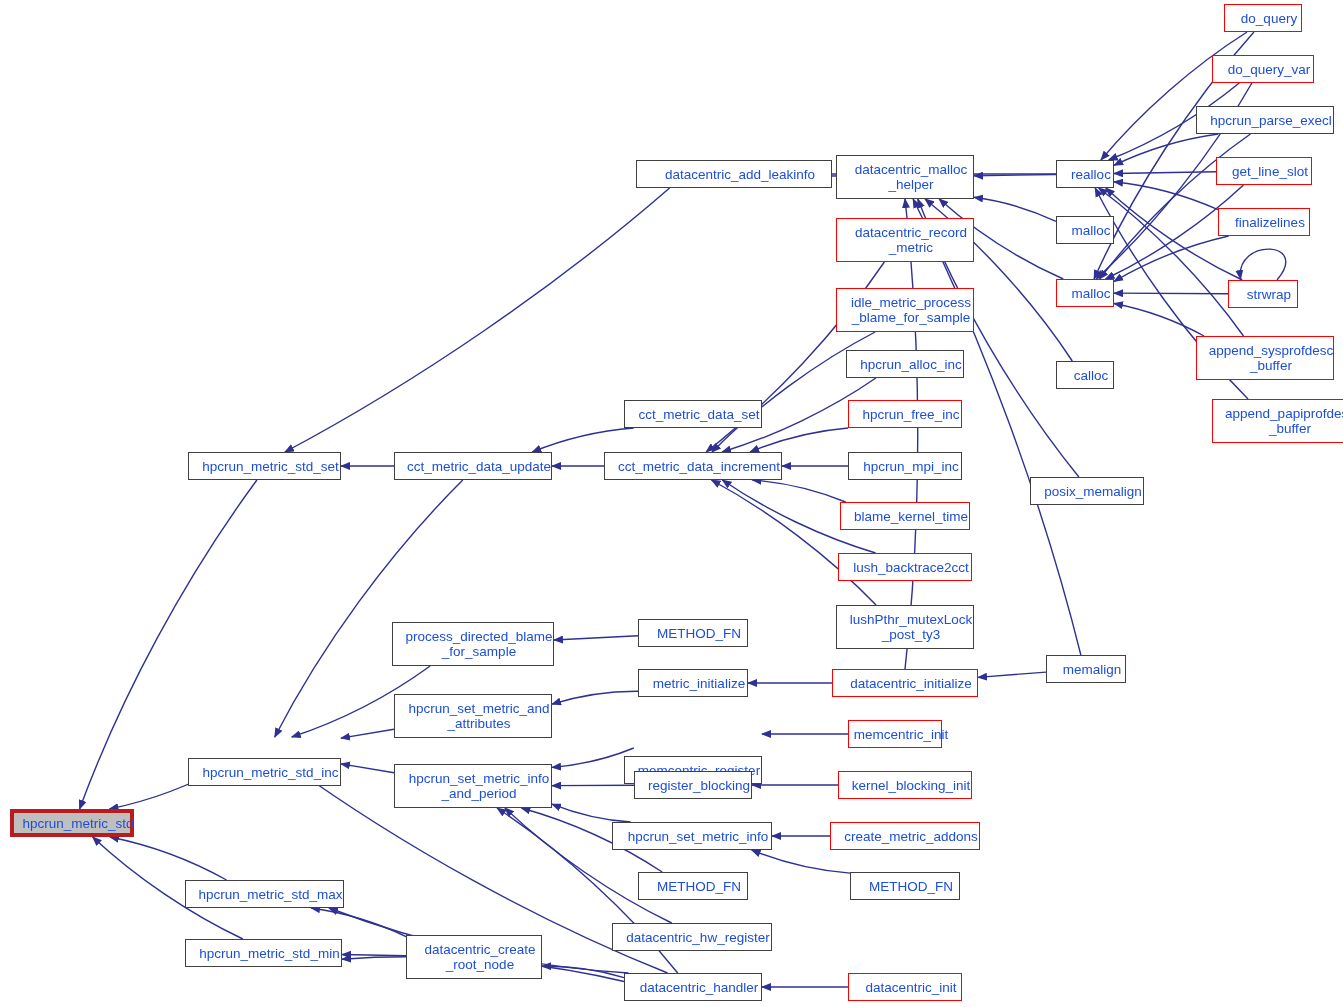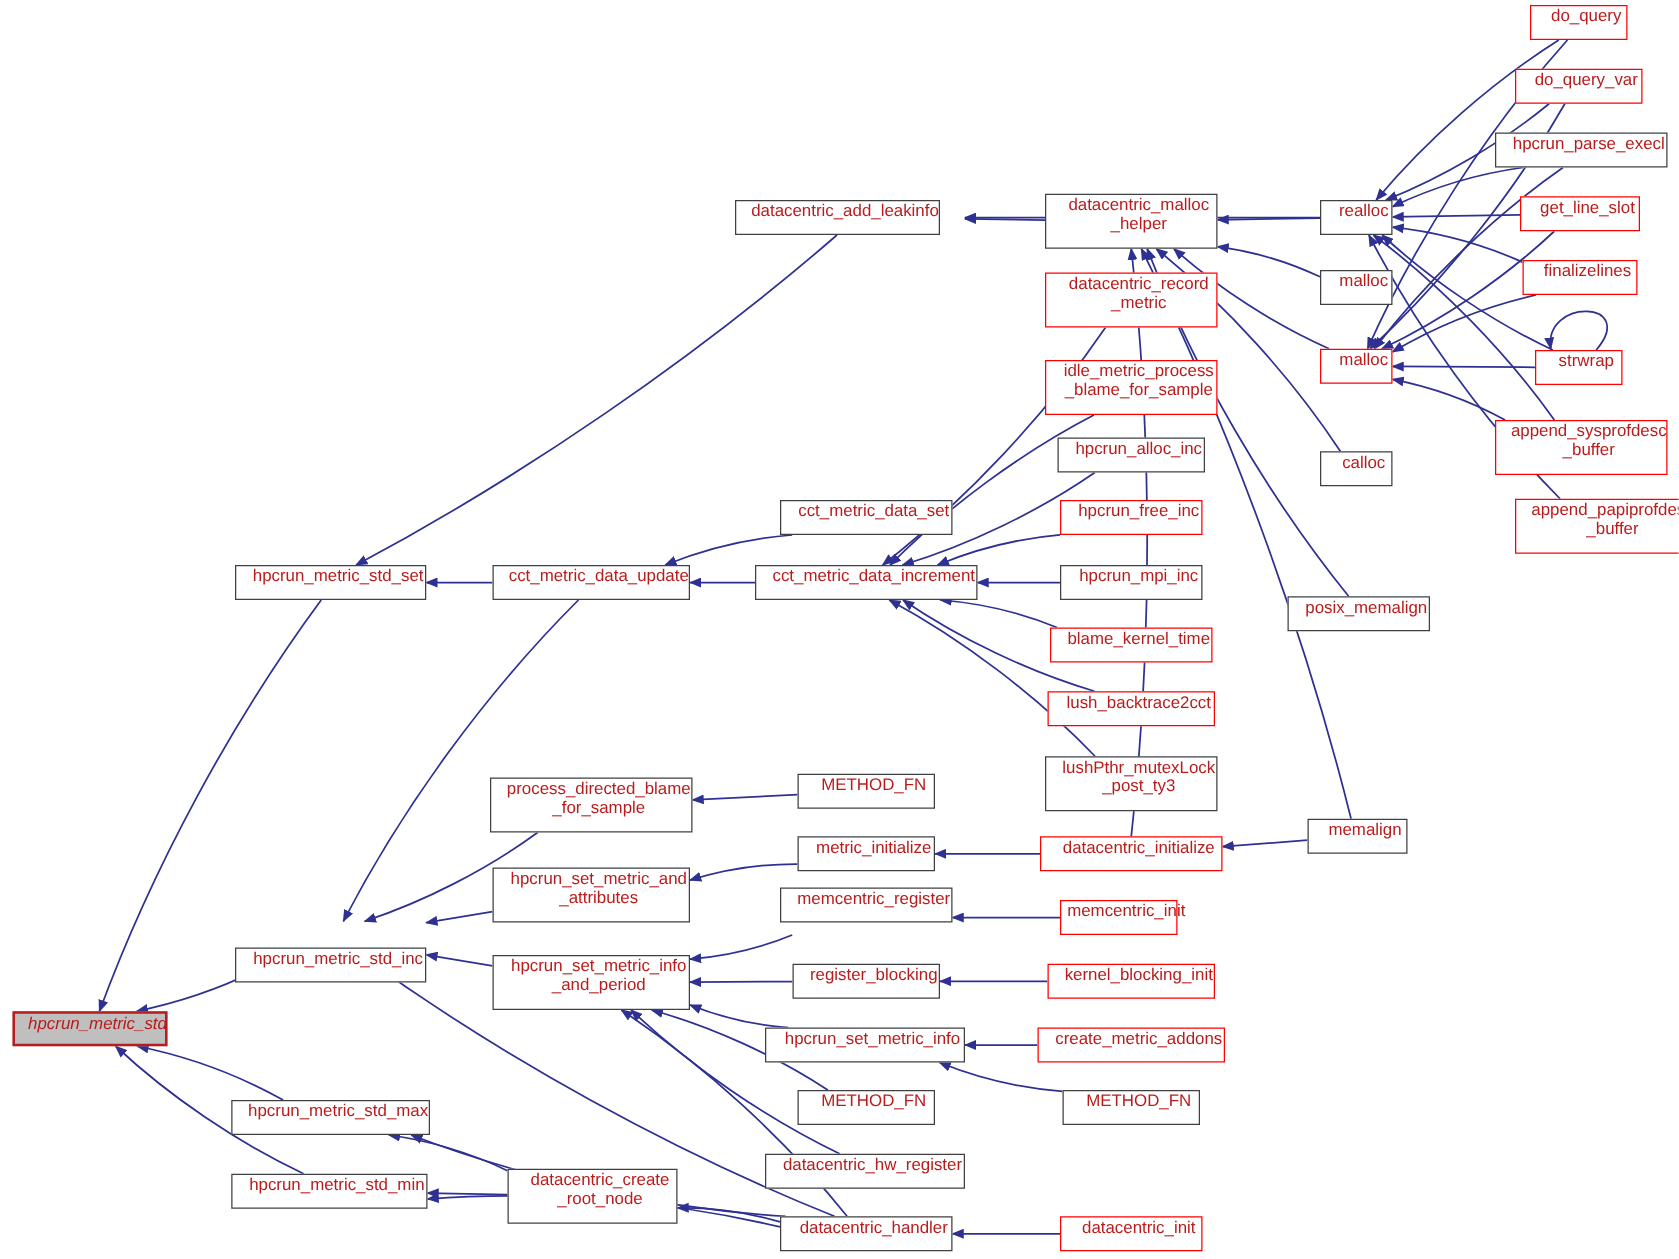--- a/index.html
+++ b/index.html
@@ -9,35 +9,35 @@
     width:1343px;height:1007px;
     background:#ffffff;
     font-family:"Liberation Sans","DejaVu Sans",sans-serif;
     overflow:hidden;
   }
   svg#edges{position:absolute;left:0;top:0;width:1343px;height:1007px;}
   .node{
     position:absolute;
     box-sizing:border-box;
     display:flex;
-    align-items:flex-start;
+    align-items:center;
     justify-content:center;
     text-align:center;
     background:#ffffff;
     border:1px solid #404040;
-    color:#b91c1c;
+    color:#1d4ed8;
     font-size:13.5px;
     line-height:15px;
     letter-spacing:0px;
     white-space:pre;
     z-index:5;
     padding-left:12px;
   }
   .node.red{border:1px solid #ff0000;}
-  .node.root{background:#bfbfbf;border:2px solid #b91c1c;font-style:italic;}
+  .node.root{background:#bfbfbf;border:4px solid #b91c1c;}
   .node span{display:block;}
 </style>
 </head>
 <body>
 
 <div id="canvas">
 
   <svg id="edges" xmlns="http://www.w3.org/2000/svg">
     <defs>
       <marker id="ah" markerWidth="10" markerHeight="8" refX="9" refY="4" orient="auto" markerUnits="userSpaceOnUse">
@@ -116,21 +116,21 @@
 
   <div id="node-layer">
       <div class="node root" style="left: 10px; top: 809px; width: 124px; height: 28px;"><span>hpcrun_metric_std</span></div>
       <div class="node" style="left: 188px; top: 452px; width: 153px; height: 28px;"><span>hpcrun_metric_std_set</span></div>
       <div class="node" style="left: 188px; top: 737px; width: 153px; height: 28px; margin-top: 21px;"><span>hpcrun_metric_std_inc</span></div>
       <div class="node" style="left: 185px; top: 880px; width: 159px; height: 28px;"><span>hpcrun_metric_std_max</span></div>
       <div class="node" style="left: 185px; top: 939px; width: 157px; height: 28px;"><span>hpcrun_metric_std_min</span></div>
       <div class="node" style="left: 394px; top: 452px; width: 158px; height: 28px;"><span>cct_metric_data_update</span></div>
       <div class="node" style="left: 624px; top: 400px; width: 138px; height: 28px;"><span>cct_metric_data_set</span></div>
       <div class="node" style="left: 604px; top: 452px; width: 178px; height: 28px;"><span>cct_metric_data_increment</span></div>
-      <div class="node" style="left: 588px; top: 160px; width: 164px; height: 28px;"><span>datacentric_add_leakinfo</span></div>
+      <div class="node" style="left: 636px; top: 160px; width: 196px; height: 28px;"><span>datacentric_add_leakinfo</span></div>
       <div class="node" style="left: 836px; top: 155px; width: 138px; height: 44px;"><span>datacentric_malloc
 _helper</span></div>
       <div class="node red" style="left: 836px; top: 218px; width: 138px; height: 44px;"><span>datacentric_record
 _metric</span></div>
       <div class="node red" style="left: 836px; top: 288px; width: 138px; height: 44px;"><span>idle_metric_process
 _blame_for_sample</span></div>
       <div class="node" style="left: 846px; top: 350px; width: 118px; height: 28px;"><span>hpcrun_alloc_inc</span></div>
       <div class="node red" style="left: 848px; top: 400px; width: 114px; height: 28px;"><span>hpcrun_free_inc</span></div>
       <div class="node" style="left: 848px; top: 452px; width: 114px; height: 28px;"><span>hpcrun_mpi_inc</span></div>
       <div class="node red" style="left: 840px; top: 502px; width: 130px; height: 28px;"><span>blame_kernel_time</span></div>
@@ -142,21 +142,21 @@
       <div class="node red" style="left: 838px; top: 771px; width: 134px; height: 28px;"><span>kernel_blocking_init</span></div>
       <div class="node red" style="left: 830px; top: 822px; width: 150px; height: 28px;"><span>create_metric_addons</span></div>
       <div class="node" style="left: 850px; top: 872px; width: 110px; height: 28px;"><span>METHOD_FN</span></div>
       <div class="node red" style="left: 848px; top: 973px; width: 114px; height: 28px;"><span>datacentric_init</span></div>
       <div class="node" style="left: 392px; top: 622px; width: 162px; height: 44px;"><span>process_directed_blame
 _for_sample</span></div>
       <div class="node" style="left: 638px; top: 619px; width: 110px; height: 28px;"><span>METHOD_FN</span></div>
       <div class="node" style="left: 394px; top: 694px; width: 158px; height: 44px;"><span>hpcrun_set_metric_and
 _attributes</span></div>
       <div class="node" style="left: 638px; top: 669px; width: 110px; height: 28px;"><span>metric_initialize</span></div>
-      <div class="node" style="left: 624px; top: 710px; width: 138px; height: 28px;"><span>memcentric_register</span></div>
+      <div class="node" style="left: 624px; top: 756px; width: 138px; height: 28px;"><span>memcentric_register</span></div>
       <div class="node" style="left: 394px; top: 764px; width: 158px; height: 44px;"><span>hpcrun_set_metric_info
 _and_period</span></div>
       <div class="node" style="left: 634px; top: 771px; width: 118px; height: 28px;"><span>register_blocking</span></div>
       <div class="node" style="left: 612px; top: 822px; width: 160px; height: 28px;"><span>hpcrun_set_metric_info</span></div>
       <div class="node" style="left: 638px; top: 872px; width: 110px; height: 28px;"><span>METHOD_FN</span></div>
       <div class="node" style="left: 612px; top: 923px; width: 160px; height: 28px;"><span>datacentric_hw_register</span></div>
       <div class="node" style="left: 406px; top: 935px; width: 136px; height: 44px;"><span>datacentric_create
 _root_node</span></div>
       <div class="node" style="left: 624px; top: 973px; width: 138px; height: 28px;"><span>datacentric_handler</span></div>
       <div class="node" style="left: 1056px; top: 160px; width: 58px; height: 28px;"><span>realloc</span></div>

